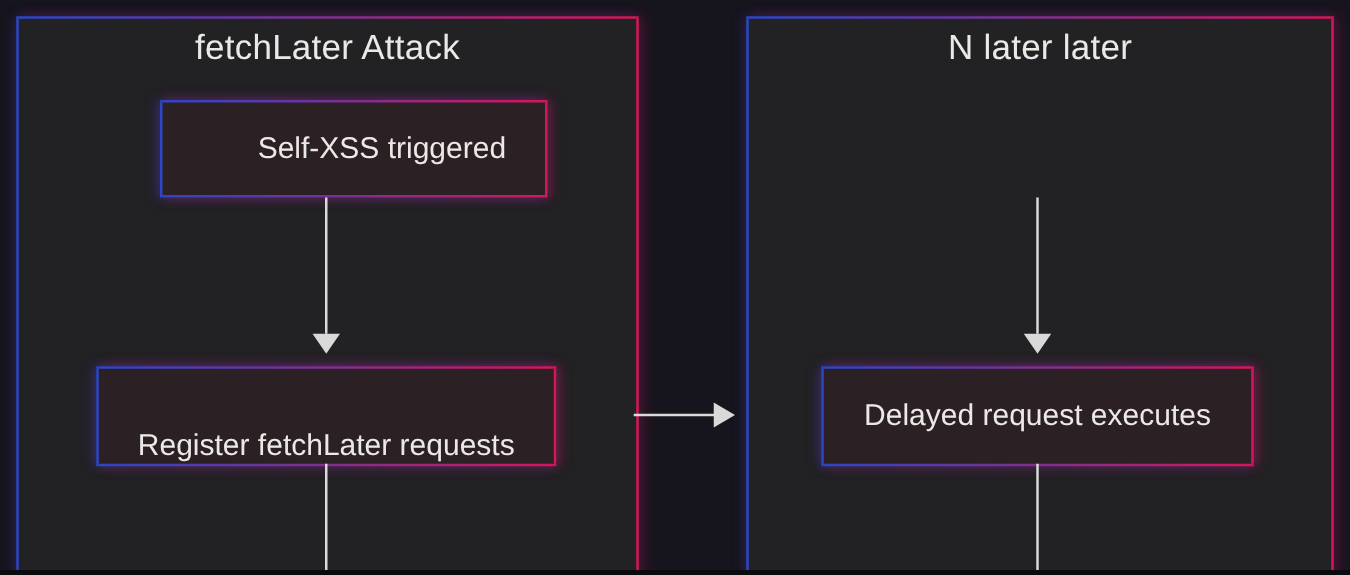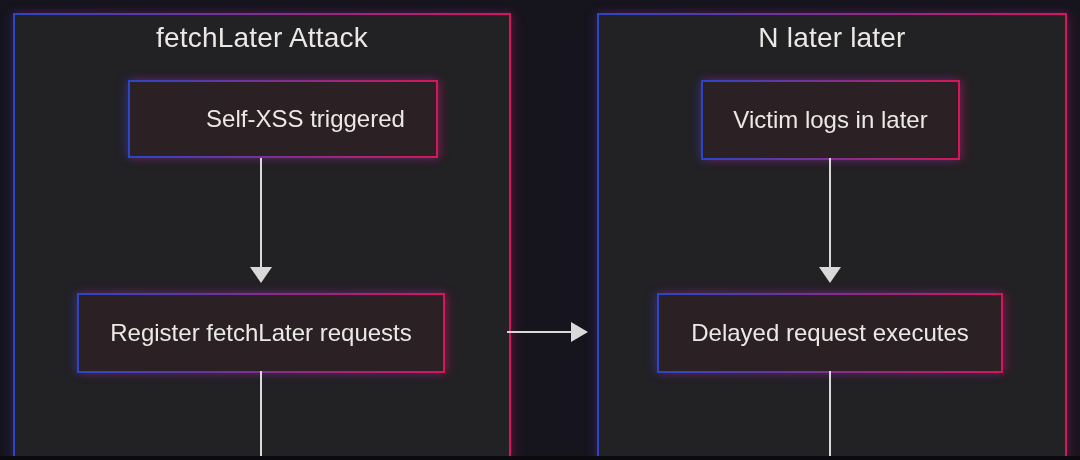--- a/index.html
+++ b/index.html
@@ -38,21 +38,21 @@
     justify-content: center;
     background: var(--node-background, #2b2124);
     border: 2px solid;
     border-image: linear-gradient(90deg, var(--border-gradient-start, #2b46c8), var(--border-gradient-end, #d6165b)) 1;
     box-shadow: -3px 0 9px rgba(43, 70, 200, 0.35), 3px 0 9px rgba(214, 22, 91, 0.42);
     color: var(--text, #ebe9e6);
     font-size: 24px;
     white-space: nowrap;
   }
   .node-1 { left: 128px; top: 80px;  width: 261px; height: 74px; padding-left: 45px; }
-  .node-2 { left: 77px;  top: 293px; width: 364px; height: 76px; }
+  .node-2 { left: 77px;  top: 293px; width: 364px; height: 76px; align-items: flex-end; }
   .node-3 { left: 701px; top: 80px;  width: 255px; height: 76px; }
   .node-4 { left: 657px; top: 293px; width: 342px; height: 76px; }
 
   .vline { position: absolute; width: 2px; background: var(--arrow, #d9d9d9); }
   .hline { position: absolute; height: 2px; background: var(--arrow, #d9d9d9); }
   .head-down {
     position: absolute; width: 0; height: 0;
     border-left: 11px solid transparent;
     border-right: 11px solid transparent;
     border-top: 16px solid var(--arrow, #d9d9d9);
@@ -93,23 +93,20 @@
     <div class="panel-title">N later later</div>
   </div>
 
   <div class="node node-1">
     <span>Self-XSS triggered</span>
   </div>
   <div class="node node-2">
     <span>Register fetchLater requests</span>
   </div>
 
-  <div class="node node-3">
-    <span>Victim logs in later</span>
-  </div>
   <div class="node node-4">
     <span>Delayed request executes</span>
   </div>
 
   <div class="vline line-a1"></div>
   <div class="head-down head-a1"></div>
 
   <div class="vline line-a2"></div>
 
   <div class="vline line-a3"></div>

